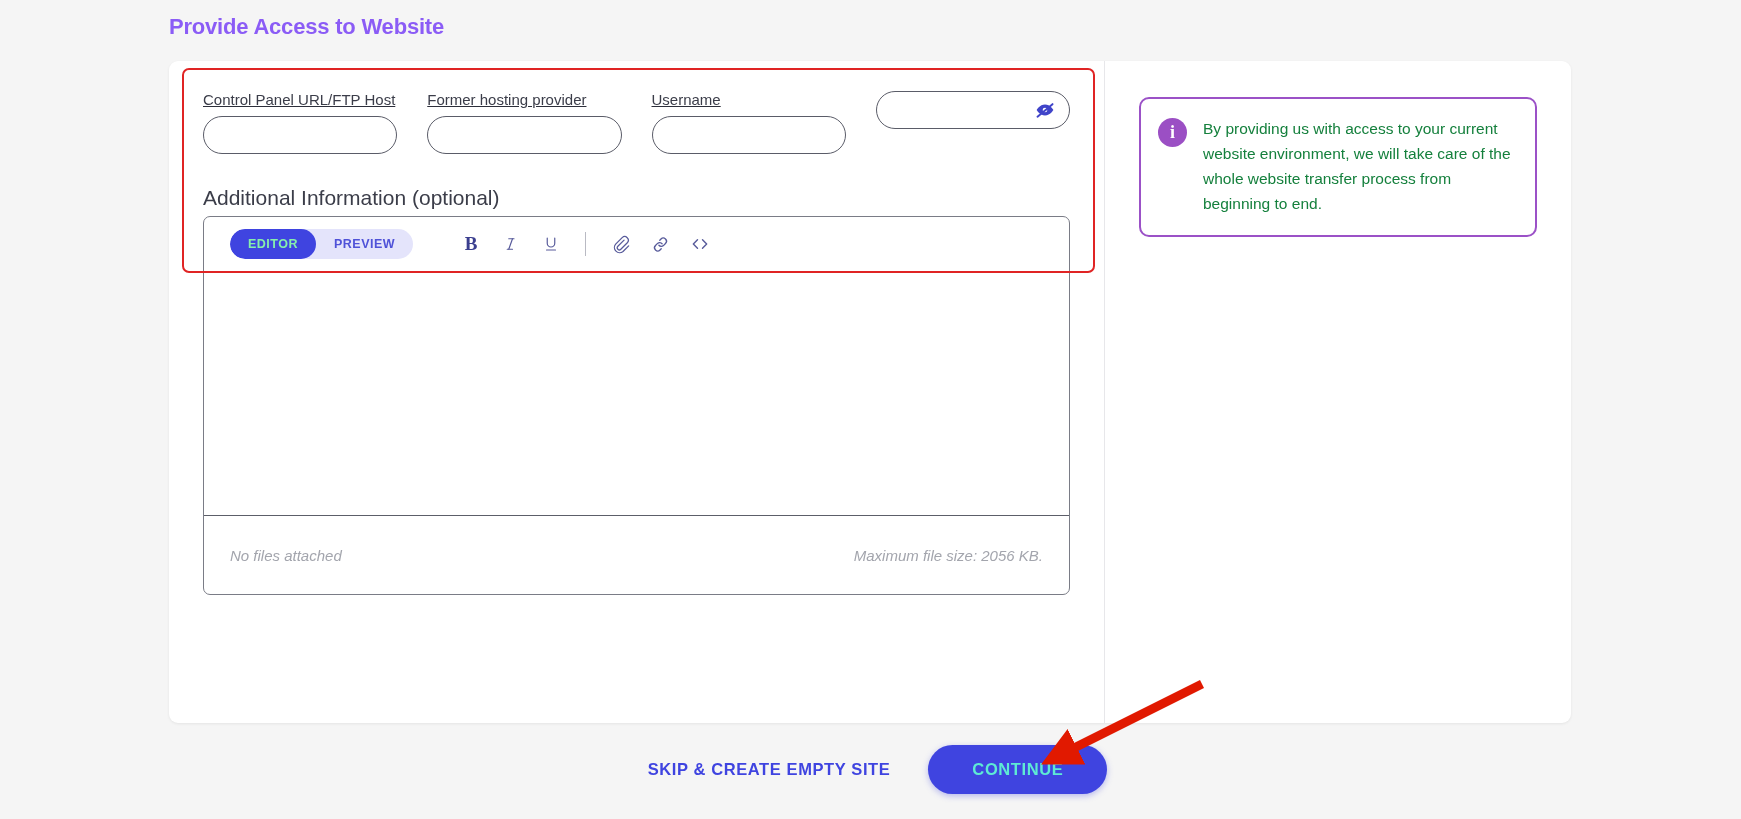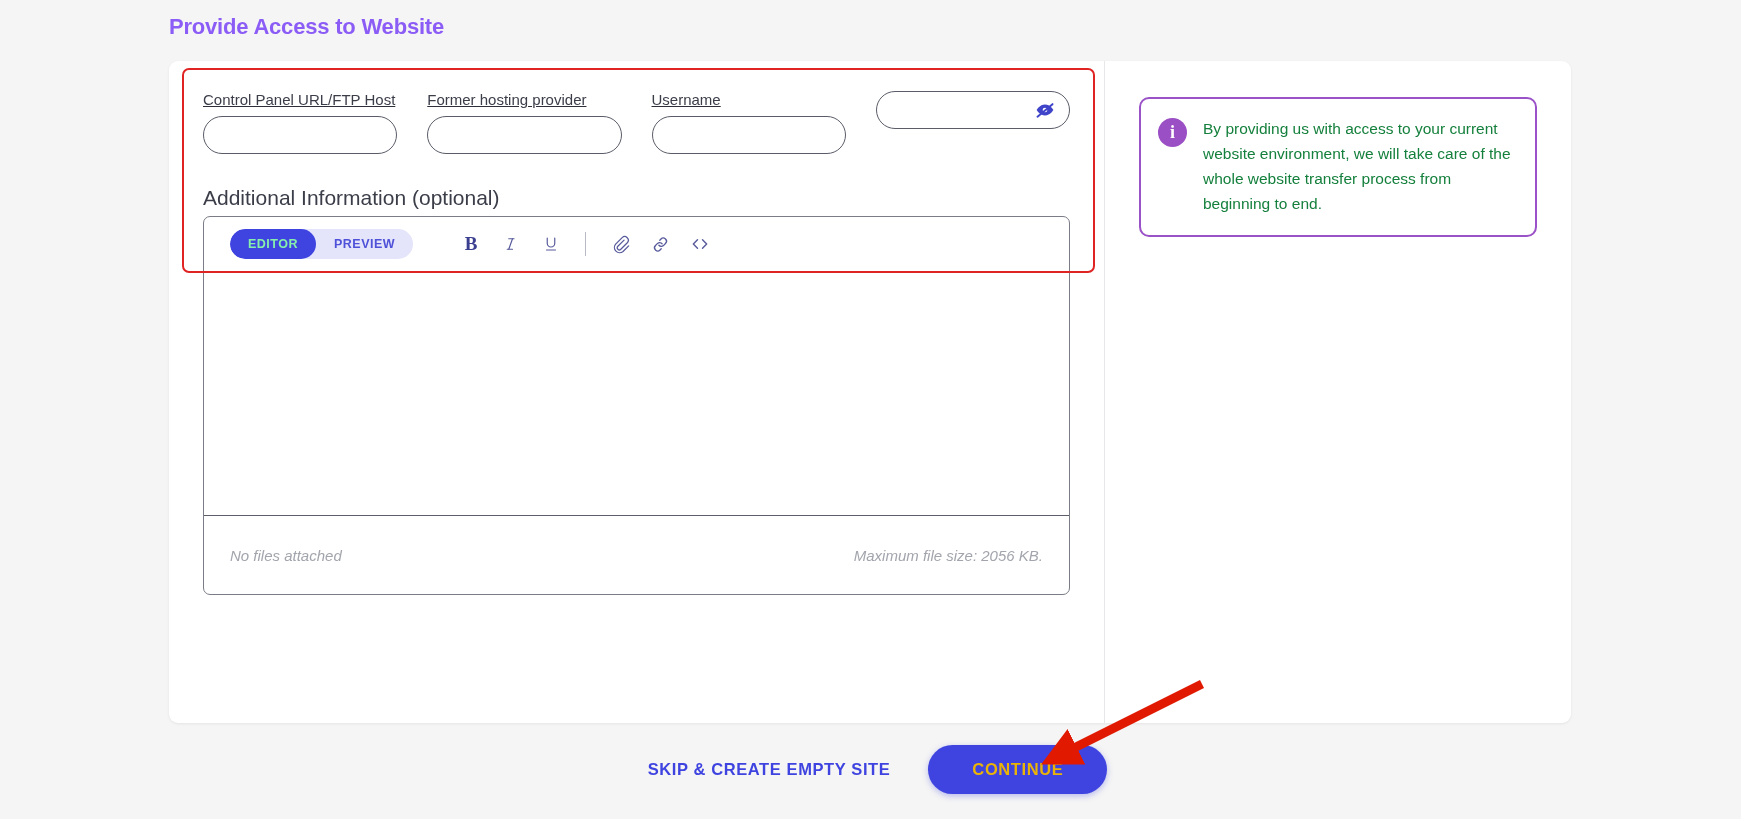--- a/index.html
+++ b/index.html
@@ -252,21 +252,21 @@
     font-weight: bold;
     letter-spacing: 0.6px;
     color: #3f44e0;
     cursor: pointer;
     padding: 12px 14px;
   }
   .continue-btn {
     background: #3f44e0;
     border: none;
     border-radius: 26px;
-    color: #eab308;
+    color: #5eead4;
     font-family: "Liberation Sans", sans-serif;
     font-size: 16.5px;
     font-weight: bold;
     letter-spacing: 0.6px;
     padding: 15px 44px;
     cursor: pointer;
     box-shadow: 0 2px 6px rgba(63,68,224,0.35);
   }
 
   

